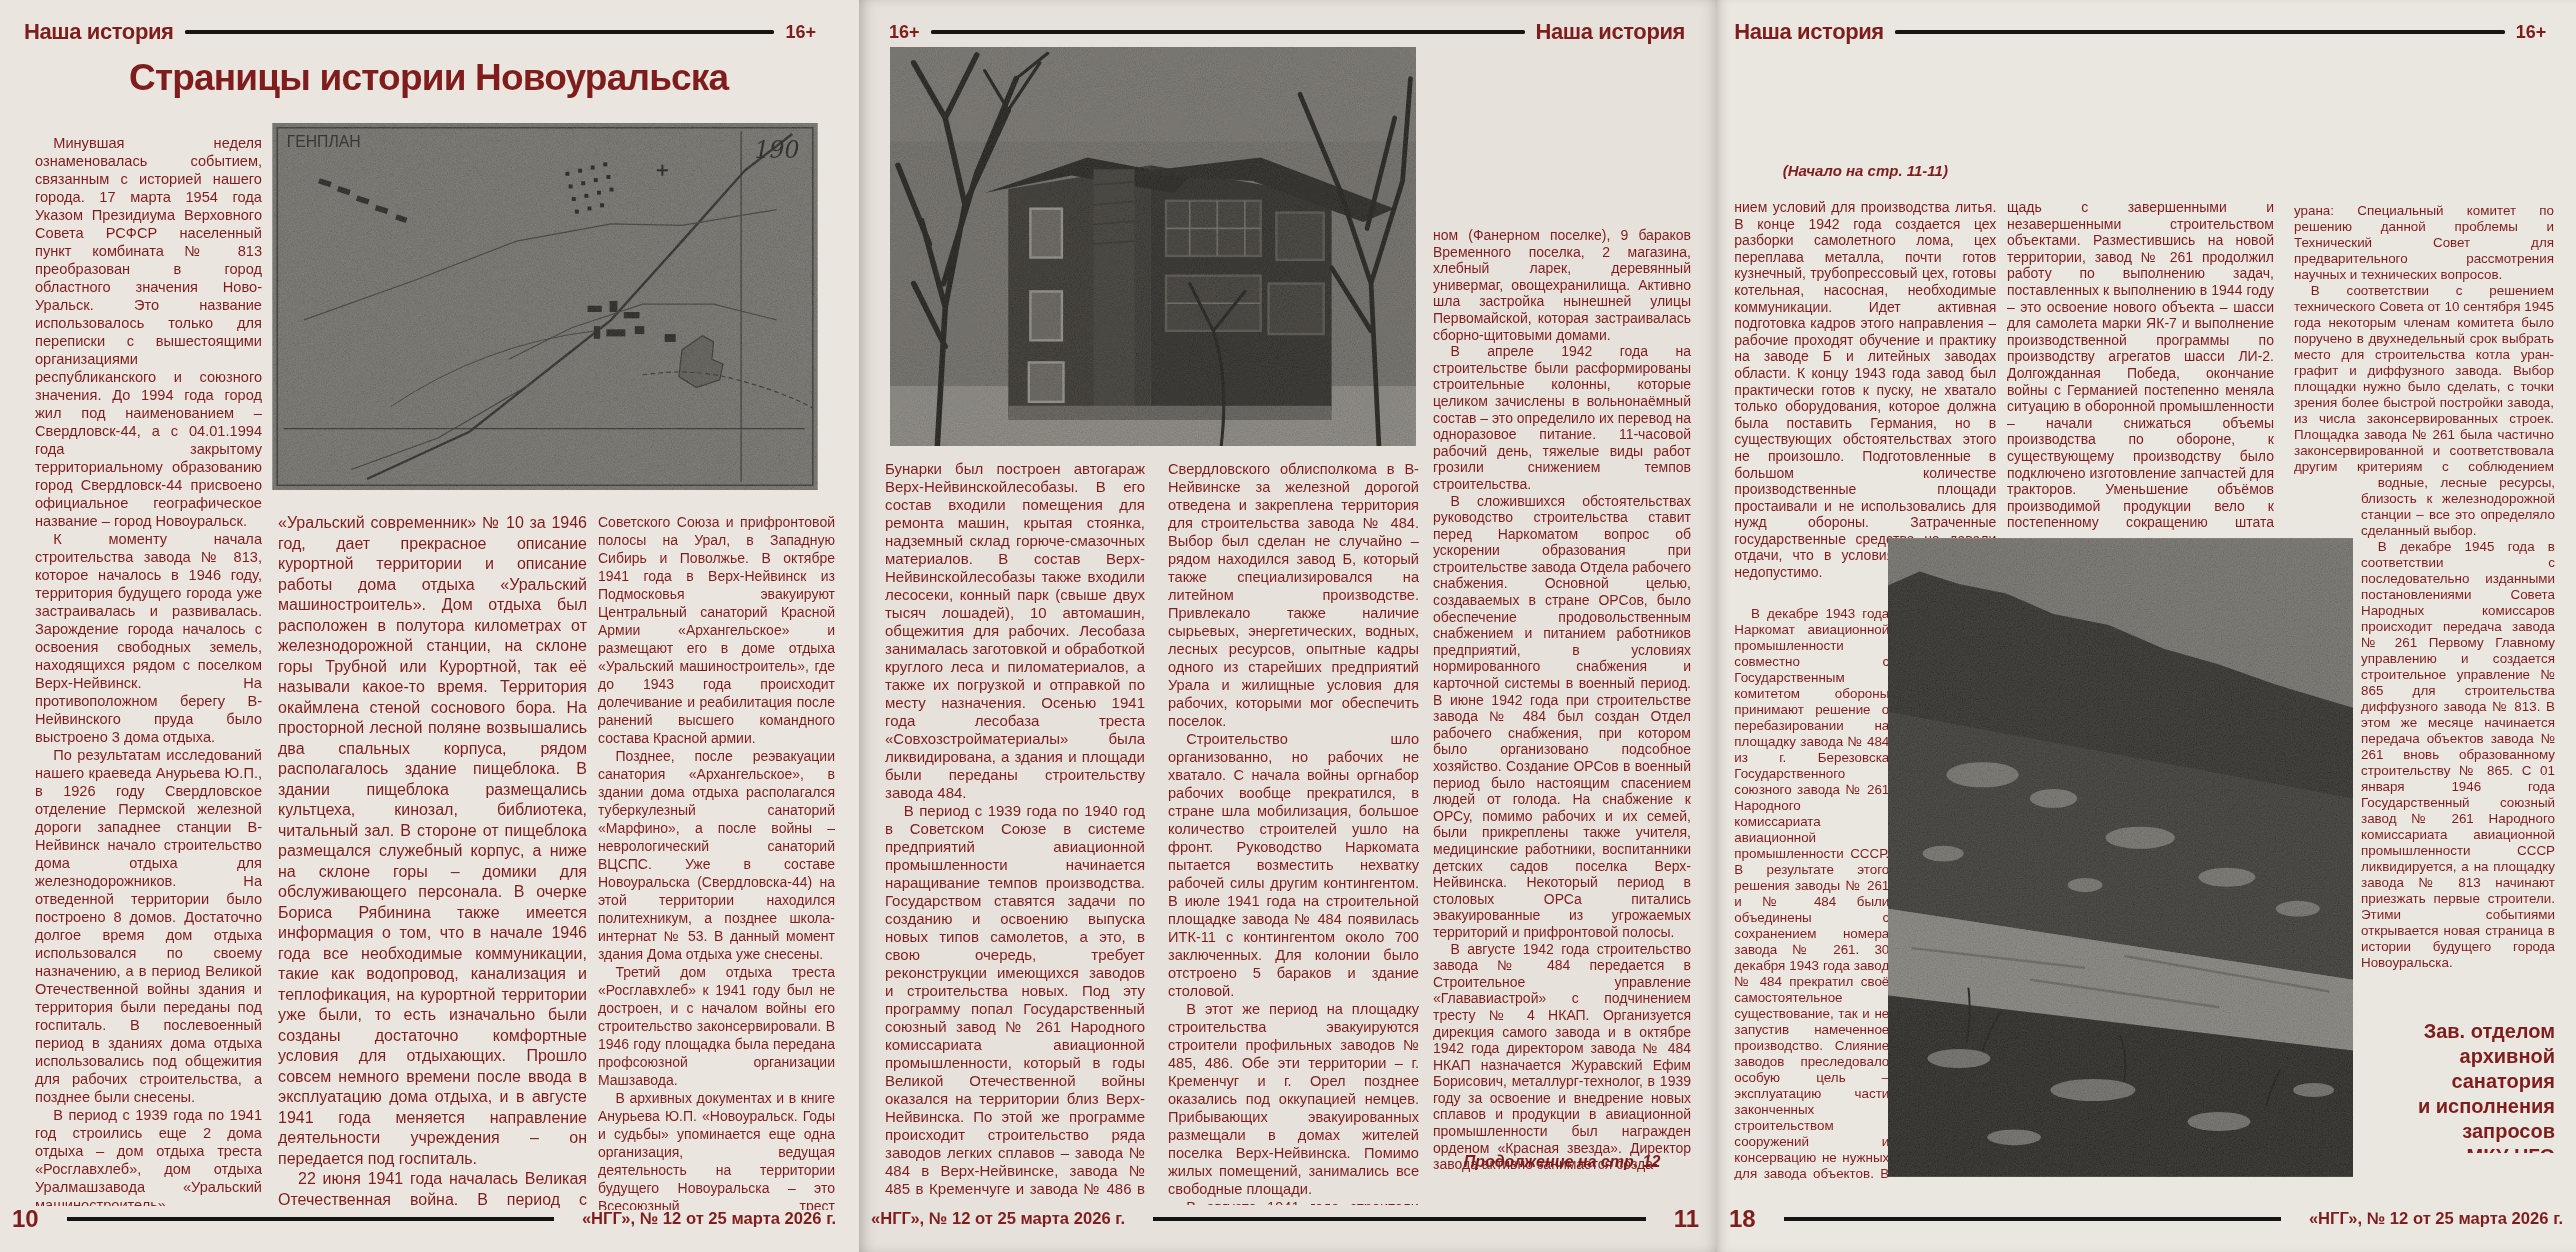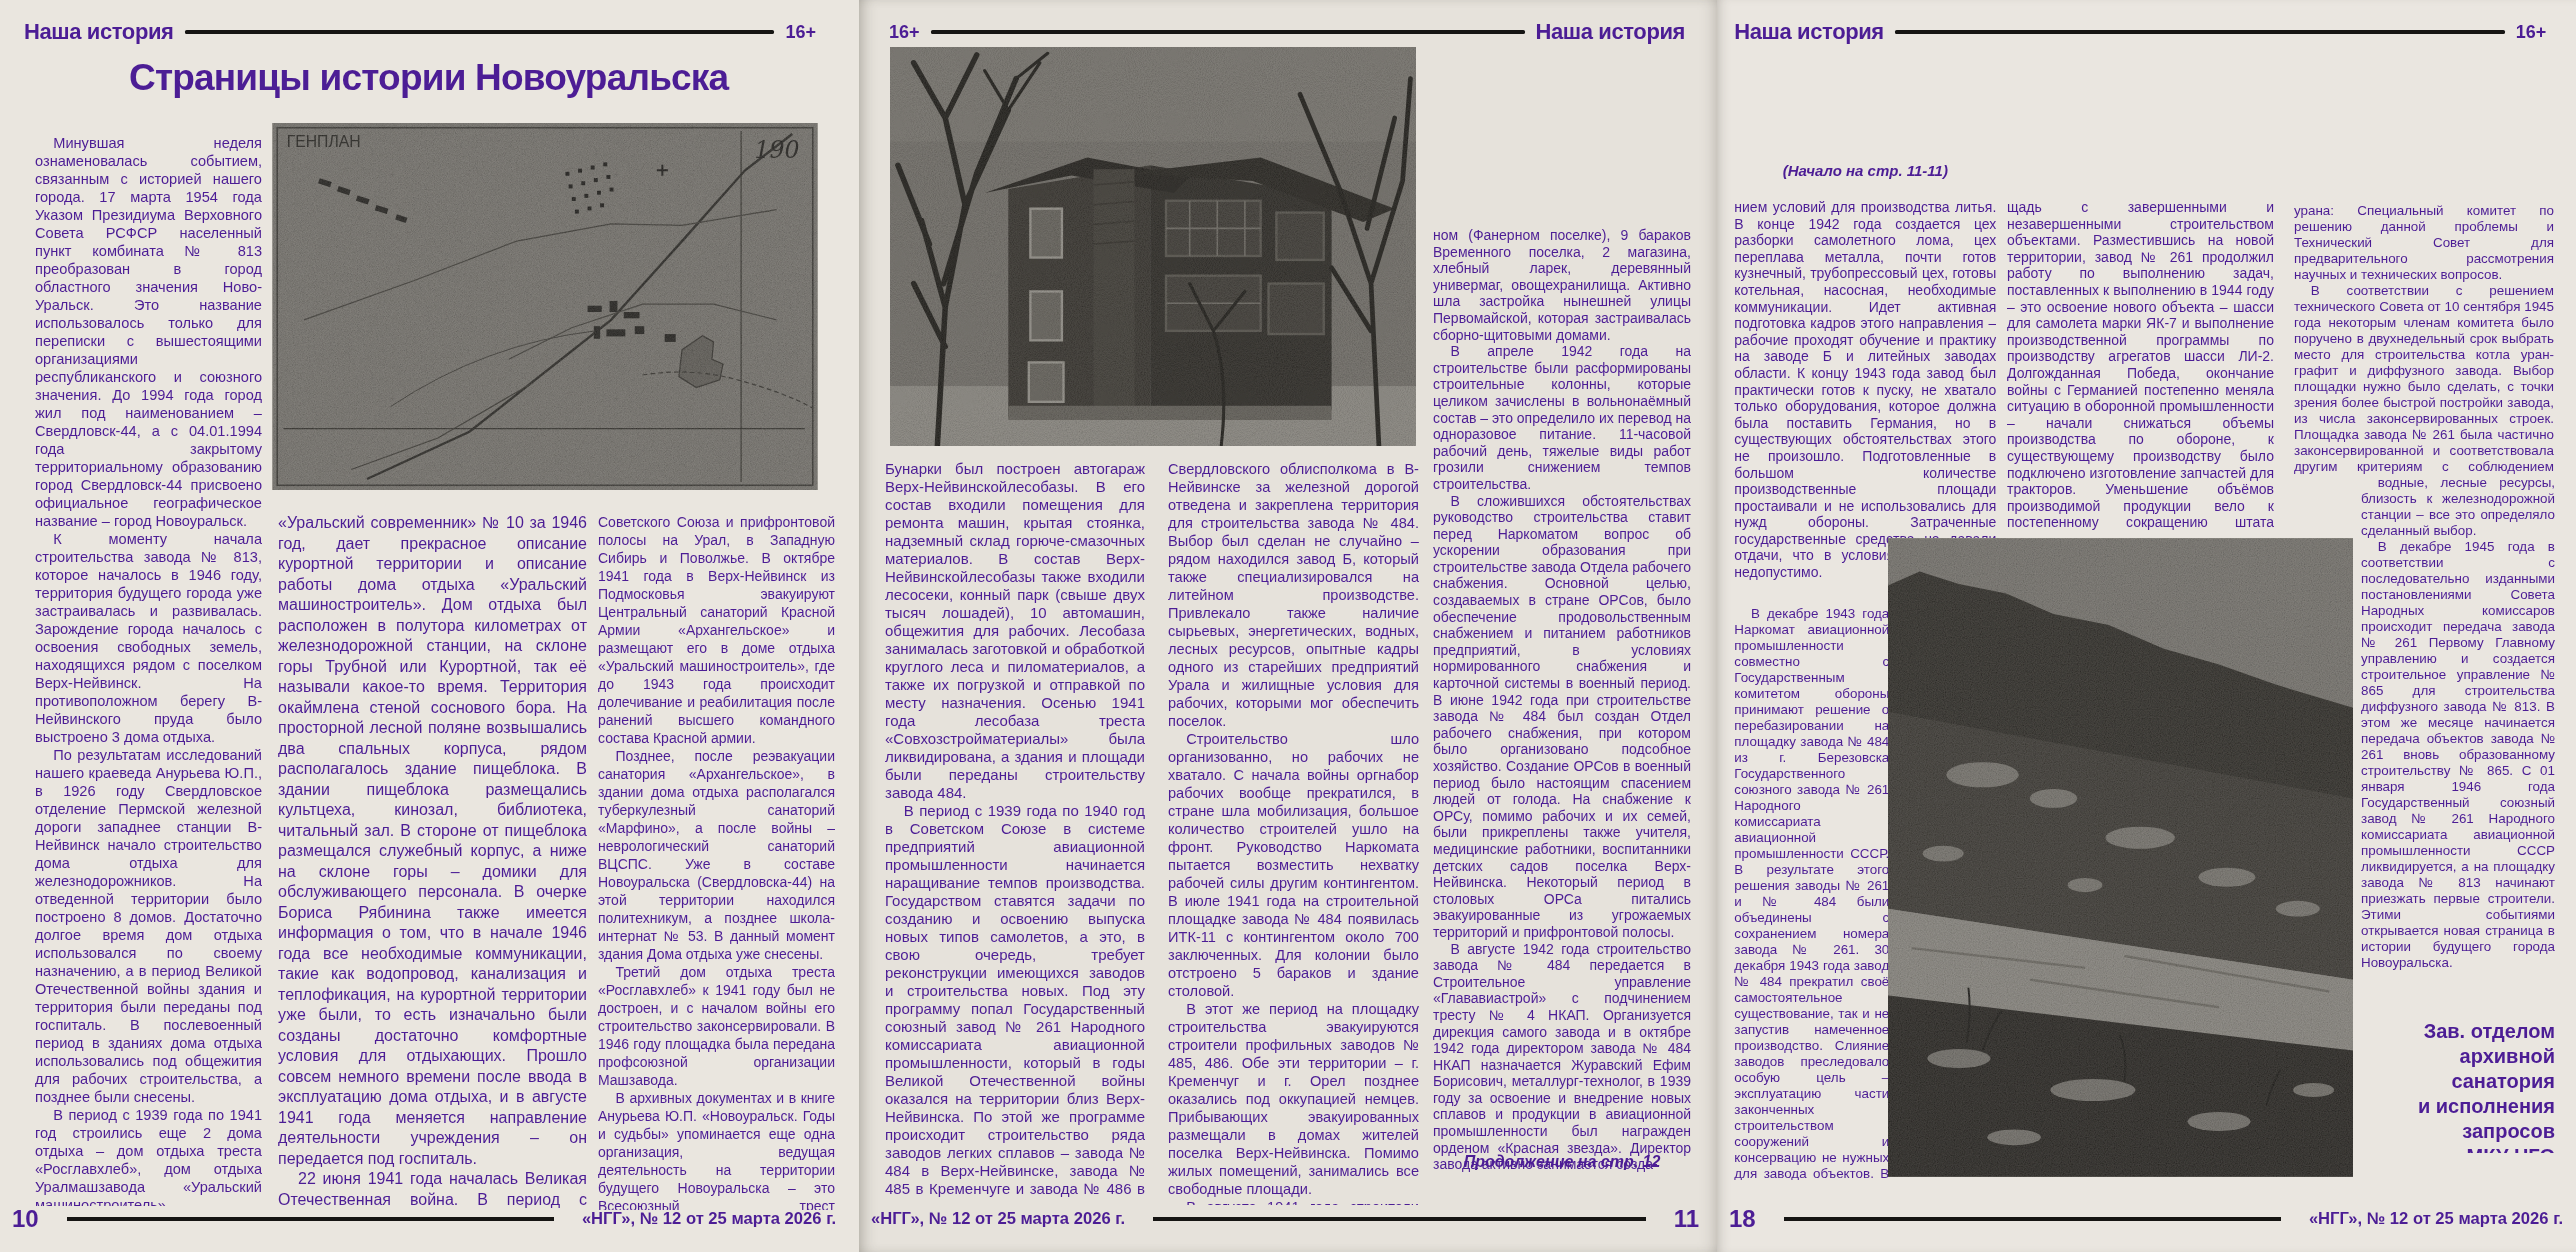--- a/index.html
+++ b/index.html
@@ -1,17 +1,17 @@
 <!DOCTYPE html>
 <html lang="ru" style="font-size:12.6px"><head>
 <meta charset="utf-8">
 <style>
   html,body{margin:0;padding:0;background:#d8d4cc;}
   #canvas{position:relative;width:2576px;height:1252px;overflow:hidden;
-    font-family:"Liberation Sans","DejaVu Sans",sans-serif;color:#4c1d95;
+    font-family:"Liberation Sans","DejaVu Sans",sans-serif;color:#7f1d1d;
     background:#e8e4dd;}
   .page{position:absolute;top:0;height:1252px;}
   #p10{left:0;width:859px;background:#eae6df;}
   #p11{left:859px;width:859px;background:#e6e2db;box-shadow:inset 11px 0 17.3px -11px rgba(60,55,45,.45), inset -11px 0 17.3px -11px rgba(60,55,45,.35);}
   #p12{left:1717px;width:859px;background:#eae6e0;box-shadow:inset 8px 0 14px -9.5px rgba(60,55,45,.4);}
   .edgeline{position:absolute;background:#141311;}
   
   .secrow{position:absolute;display:flex;align-items:center;gap:11px;}
   .secname{font-weight:bold;font-size:22px;letter-spacing:-0.4px;white-space:nowrap;}
   .secrule{flex:1;height:4px;background:#161513;border-radius:1.6px;}

